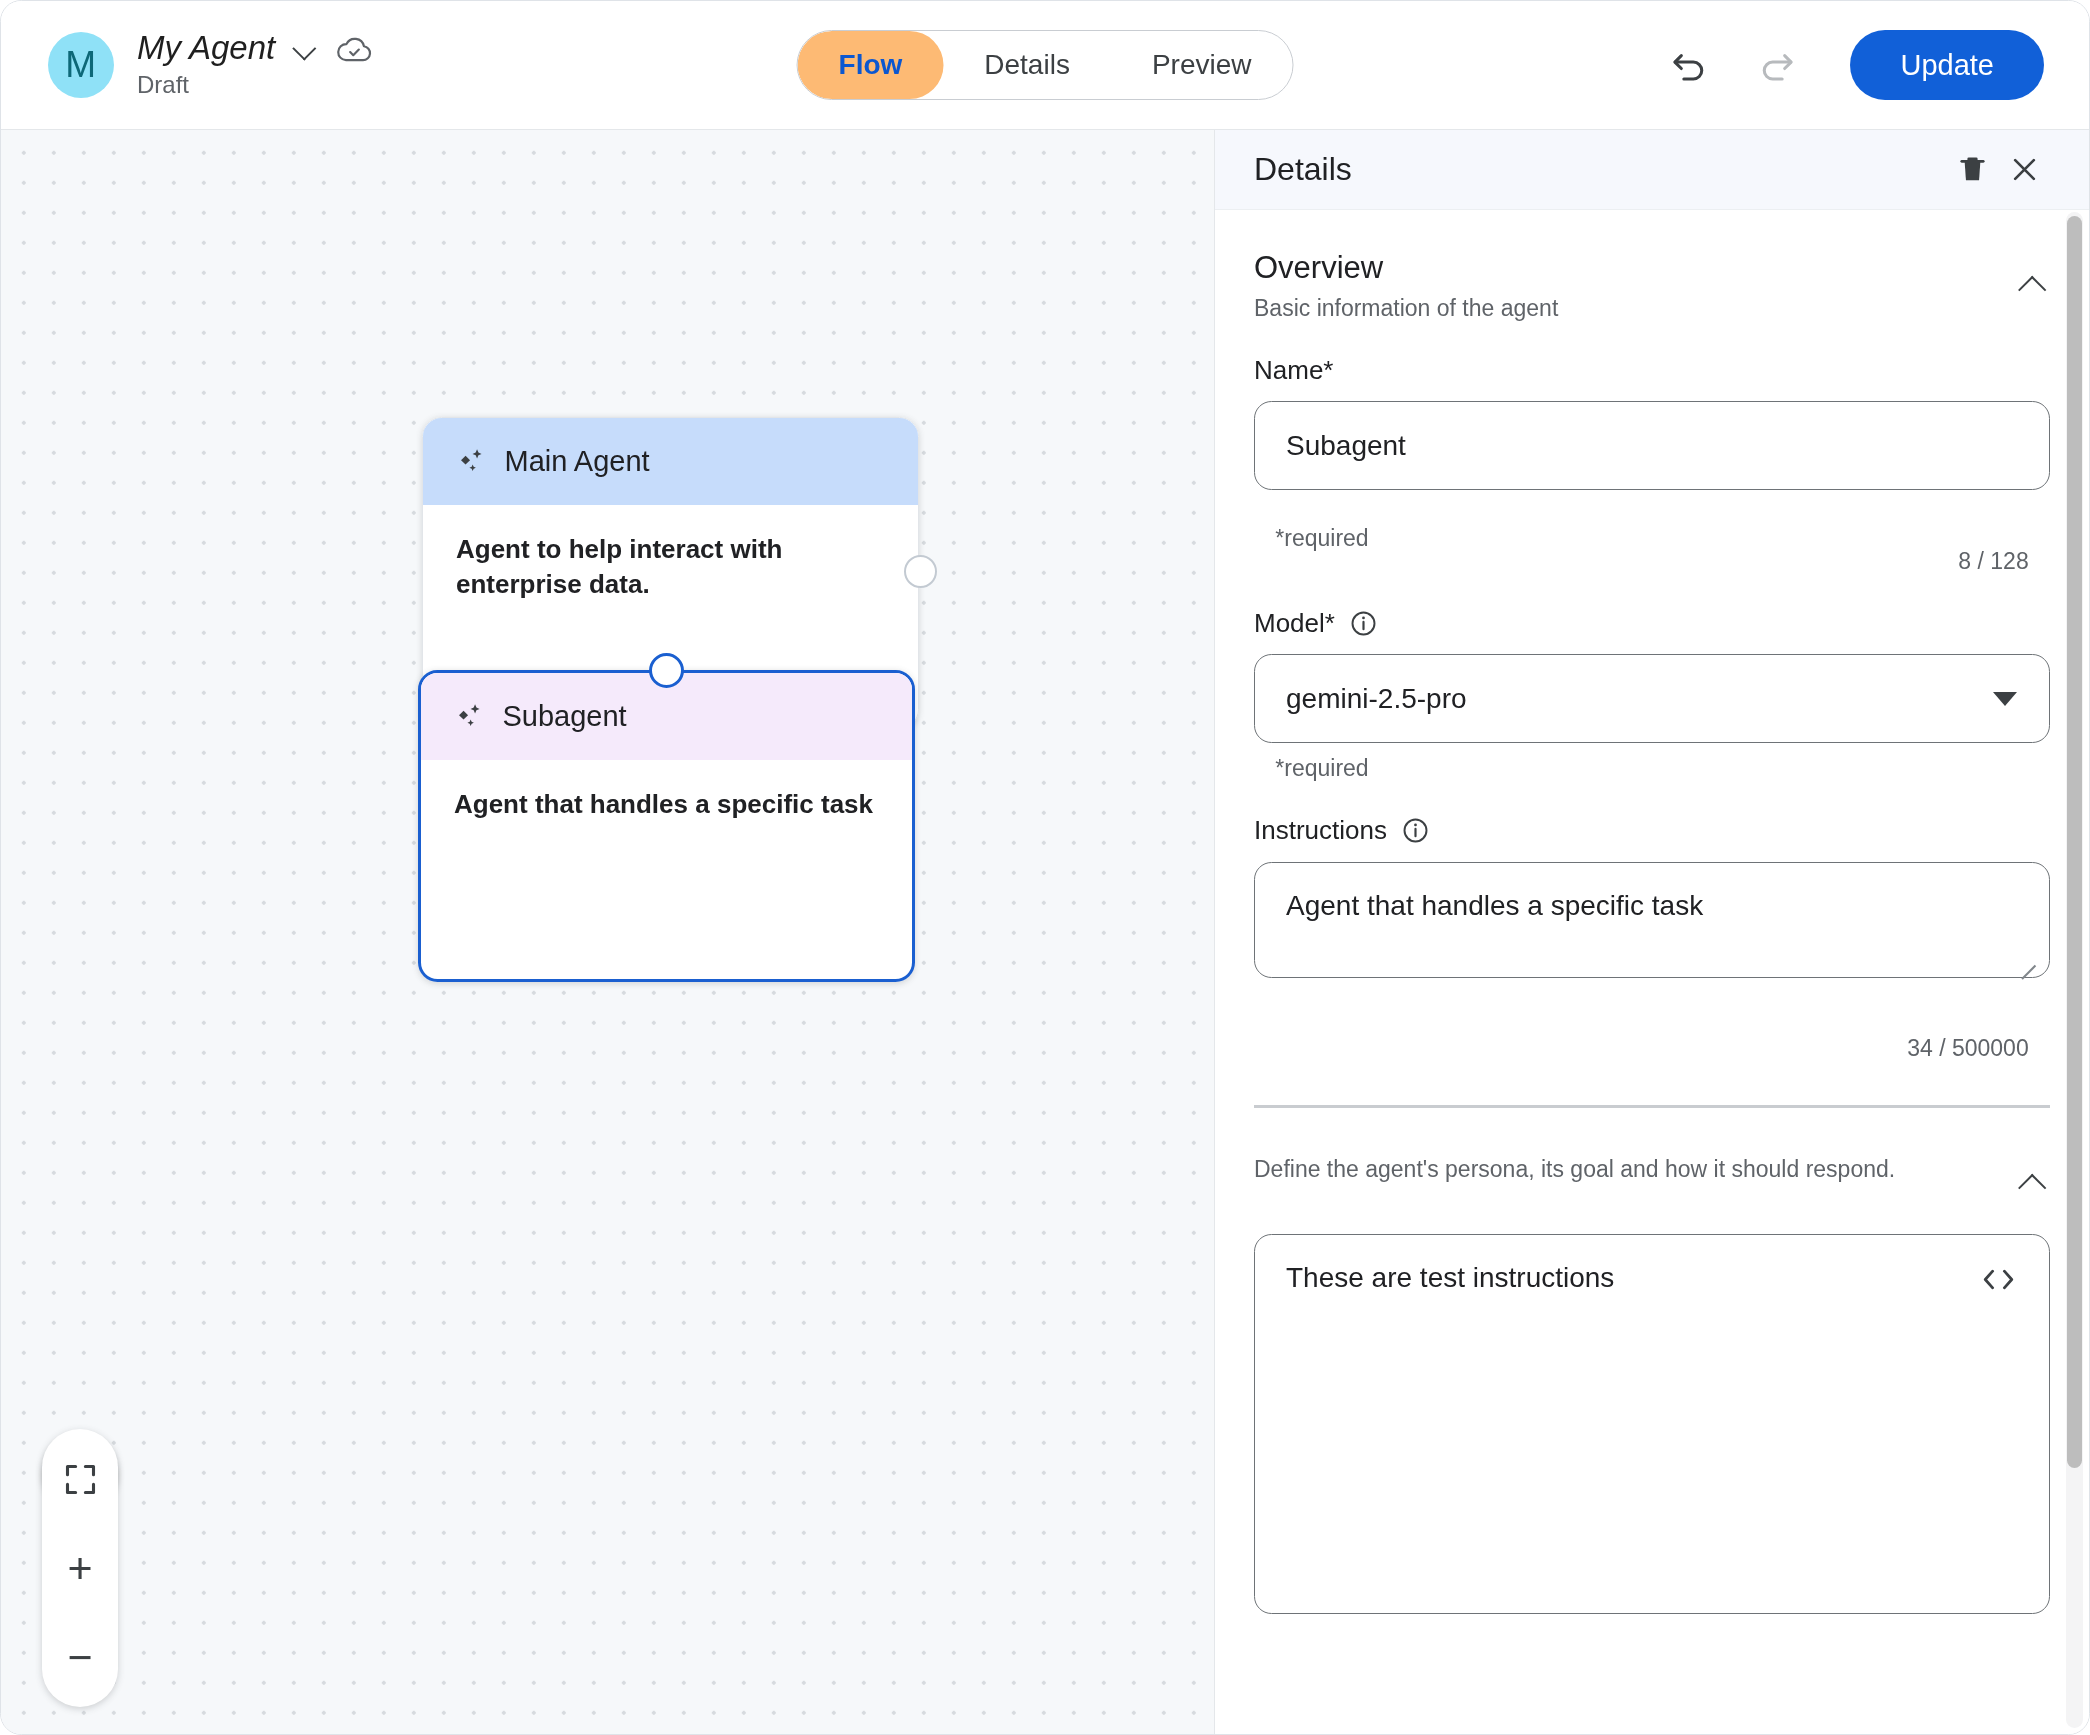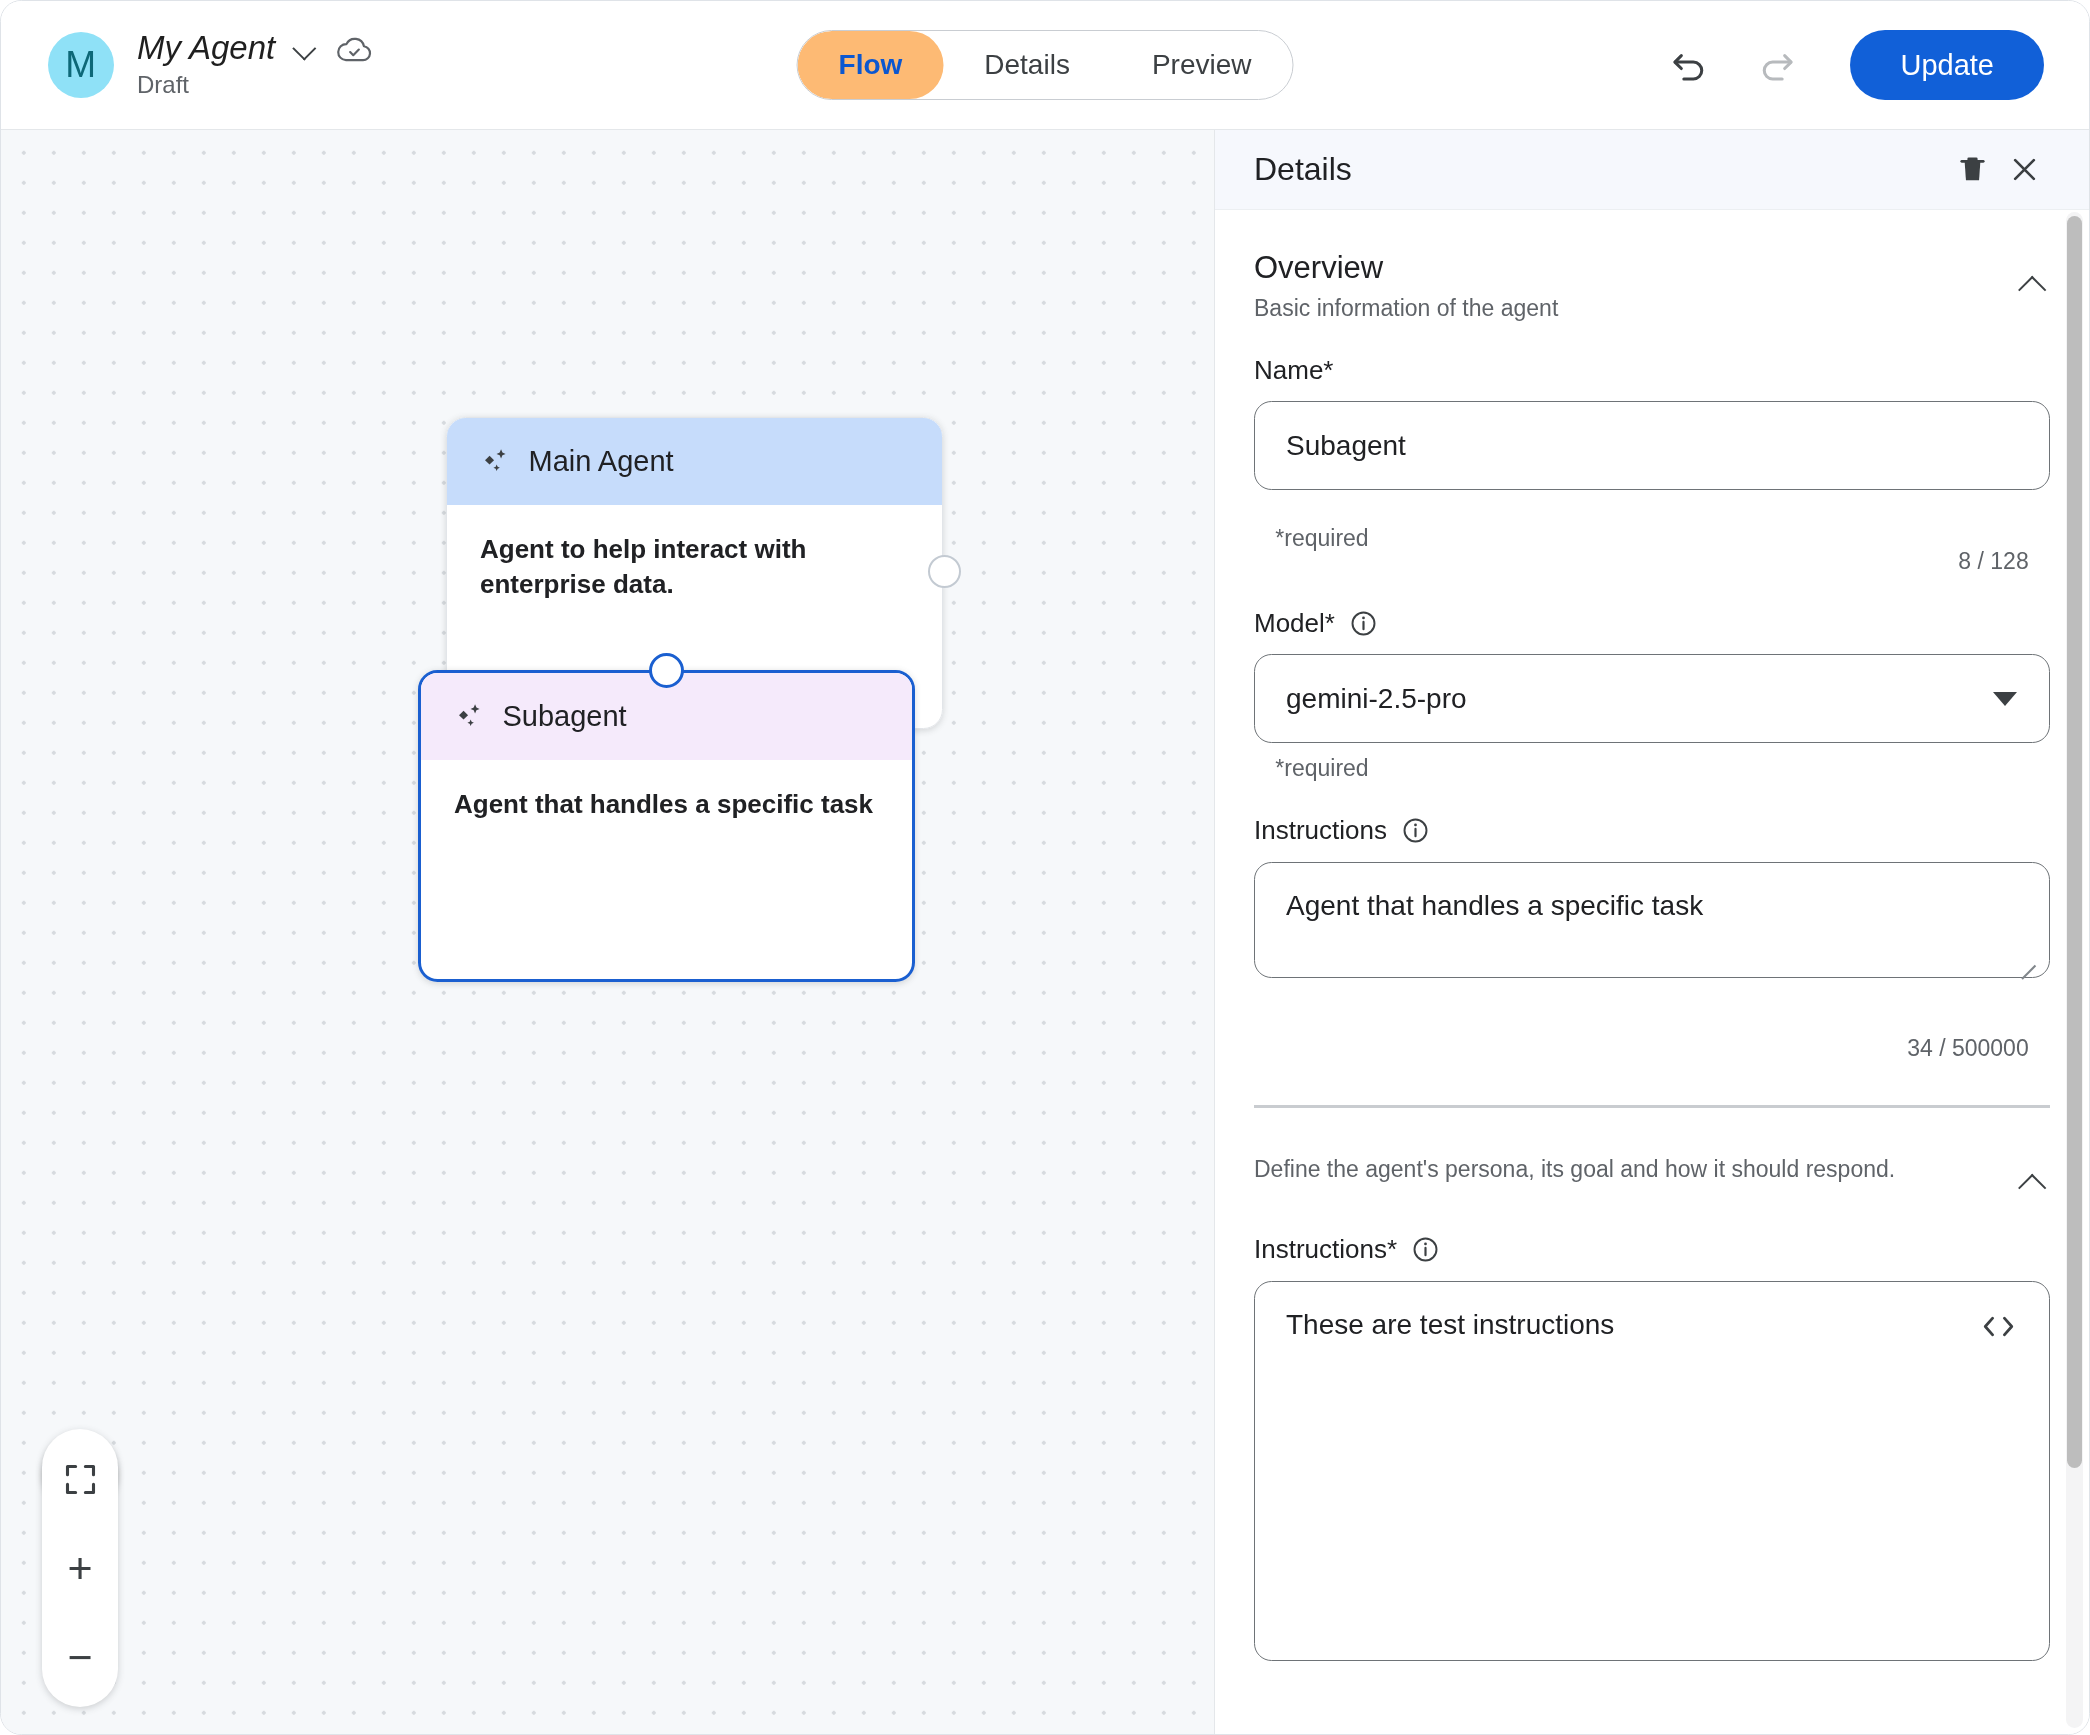--- a/index.html
+++ b/index.html
@@ -277,21 +277,21 @@
         </svg>
       </button>
       <button class="update-btn">Update</button>
     </div>
   </div>
 
   <div class="canvas">
 
     <div class="edge" style="left:668px; top:406px; height:133px;"></div>
 
-    <div class="node" style="left:445px; top:287px;">
+    <div class="node" style="left:421px; top:287px;">
       <div class="node-inner">
         <div class="node-head blue">
           <svg class="spark" viewBox="0 0 24 24">
             <path d="M7.4 7.6 10.9 11l-3.5 3.4L3.9 11z" fill="#3c4043"></path>
             <path d="M16.3 2.6l1.05 2.45 2.45 1.05-2.45 1.05L16.3 9.6l-1.05-2.45L12.8 6.1l2.45-1.05z" fill="#3c4043"></path>
             <path d="M12.9 14.4l.75 1.75 1.75.75-1.75.75-.75 1.75-.75-1.75-1.75-.75 1.75-.75z" fill="#3c4043"></path>
           </svg>
           <span class="node-title">Main Agent</span>
         </div>
         <div class="node-body">
@@ -412,28 +412,20 @@
       <div class="divider"></div>
 
       <div class="section-head">
         <div class="txt">
           <div class="section-sub">Define the agent's persona, its goal and how it should respond.</div>
         </div>
         <span class="chev-up"></span>
       </div>
 
       <div class="field">
-        <div class="field-label">
-          <span>Instructions*</span>
-          <svg class="info-ico" viewBox="0 0 24 24" fill="none">
-            <circle cx="12" cy="12" r="9.1" stroke="#3c4043" stroke-width="1.6"></circle>
-            <path d="M12 10.7v6" stroke="#3c4043" stroke-width="1.8" stroke-linecap="round"></path>
-            <circle cx="12" cy="7.4" r="1.15" fill="#3c4043"></circle>
-          </svg>
-        </div>
         <div class="ta-wrap">
           <textarea class="textarea ta-instr" style="">These are test instructions</textarea>
           <svg class="code-ico" viewBox="0 0 24 18" fill="none">
             <path d="M8.2 3.6L3.4 9l4.8 5.4M15.8 3.6L20.6 9l-4.8 5.4" stroke="#3c4043" stroke-width="1.8" stroke-linecap="round" stroke-linejoin="round"></path>
           </svg>
         </div>
       </div>
     </div>
 
     <div class="scrollbar">

